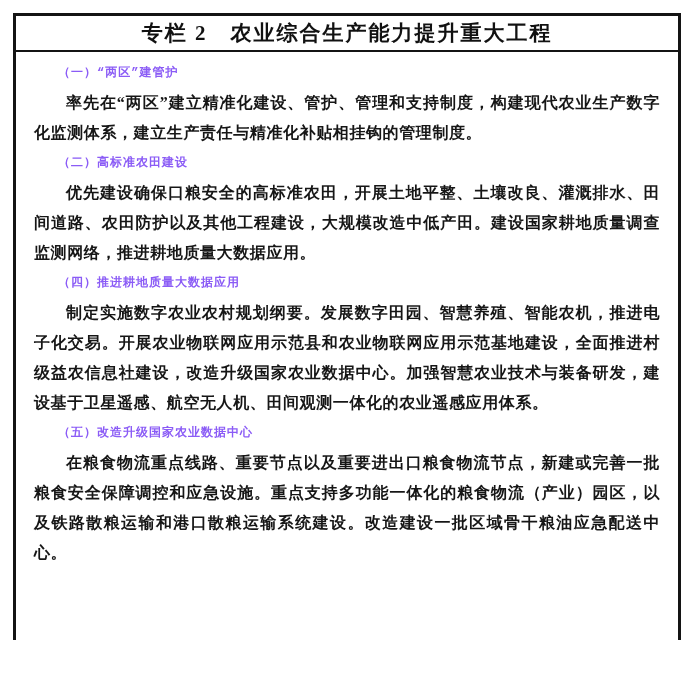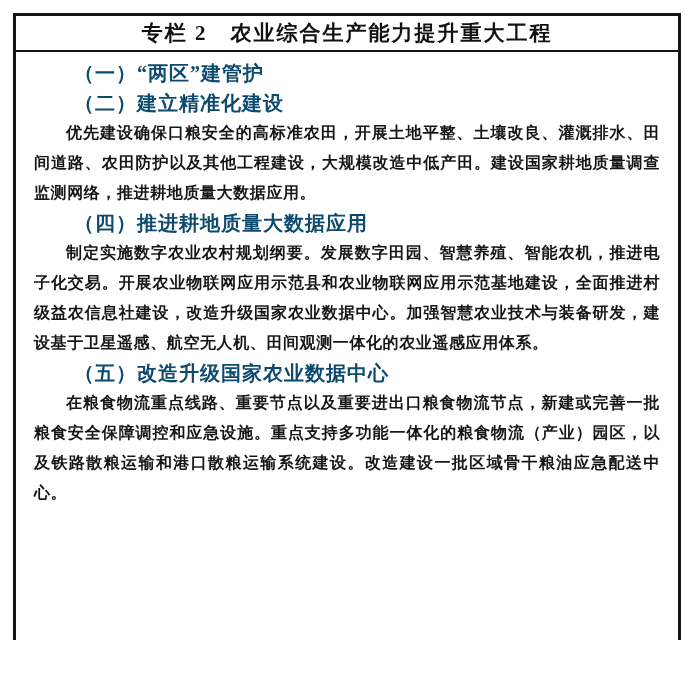--- a/index.html
+++ b/index.html
@@ -39,25 +39,26 @@
     white-space: nowrap;
     overflow: hidden;
   }
   .panel-body {
     padding: 6px 18px 6px 18px;
     color: #111111;
   }
   .section-heading {
     margin: 0;
     text-indent: 2em;
-    font-size: 20px;
+    font-size: 12px;
     font-weight: bold;
     line-height: 30px;
     letter-spacing: 1px;
-    color: #0c4a6e;
+    color: #8b5cf6;
+    font-family: Liberation Mono, monospace;
   }
   .section-body {
     margin: 0;
     text-indent: 2em;
     text-align: justify;
     font-size: 16px;
     font-weight: 600;
     line-height: 30px;
     letter-spacing: 0.6px;
     color: #161616;
@@ -65,22 +66,23 @@
 </style>
 </head>
 <body>
 
 <div class="page">
   <div class="panel">
     <div class="panel-title">专栏 2　农业综合生产能力提升重大工程</div>
     <div class="panel-body">
 
       <p class="section-heading">（一）“两区”建管护</p>
+      <p class="section-body">率先在“两区”建立精准化建设、管护、管理和支持制度，构建现代农业生产数字化监测体系，建立生产责任与精准化补贴相挂钩的管理制度。</p>
 
-      <p class="section-heading">（二）建立精准化建设</p>
+      <p class="section-heading">（二）高标准农田建设</p>
       <p class="section-body">优先建设确保口粮安全的高标准农田，开展土地平整、土壤改良、灌溉排水、田间道路、农田防护以及其他工程建设，大规模改造中低产田。建设国家耕地质量调查监测网络，推进耕地质量大数据应用。</p>
 
 
       <p class="section-heading">（四）推进耕地质量大数据应用</p>
       <p class="section-body">制定实施数字农业农村规划纲要。发展数字田园、智慧养殖、智能农机，推进电子化交易。开展农业物联网应用示范县和农业物联网应用示范基地建设，全面推进村级益农信息社建设，改造升级国家农业数据中心。加强智慧农业技术与装备研发，建设基于卫星遥感、航空无人机、田间观测一体化的农业遥感应用体系。</p>
 
       <p class="section-heading">（五）改造升级国家农业数据中心</p>
       <p class="section-body">在粮食物流重点线路、重要节点以及重要进出口粮食物流节点，新建或完善一批粮食安全保障调控和应急设施。重点支持多功能一体化的粮食物流（产业）园区，以及铁路散粮运输和港口散粮运输系统建设。改造建设一批区域骨干粮油应急配送中心。</p>
 
     </div>

